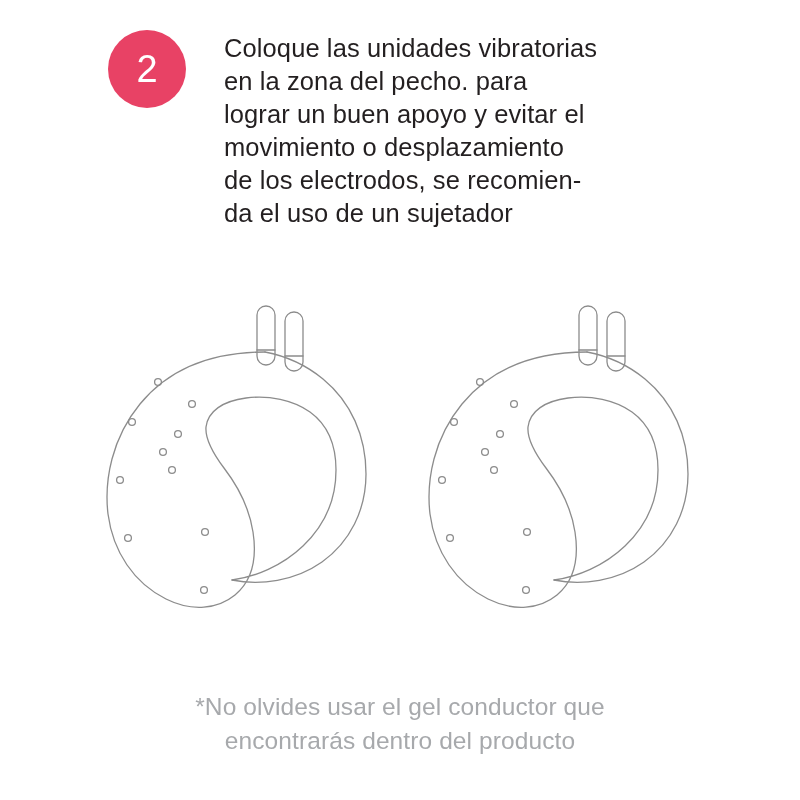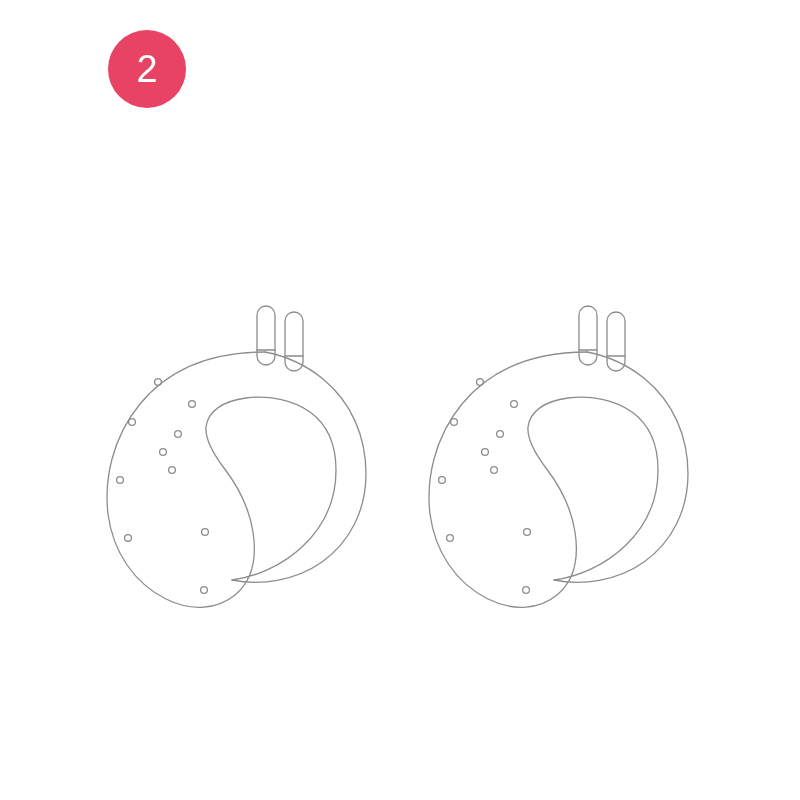--- a/index.html
+++ b/index.html
@@ -94,20 +94,26 @@
 </style>
 </head>
 <body>
 
 <div class="page">
 
   <div class="step-header">
     <div class="step-badge">
       <span>2</span>
     </div>
+    <div class="step-text">Coloque las unidades vibratorias
+en la zona del pecho. para
+lograr un buen apoyo y evitar el
+movimiento o desplazamiento
+de los electrodos, se recomien-
+da el uso de un sujetador</div>
   </div>
 
   <div class="illustration">
     <svg viewBox="0 0 680 360" xmlns="http://www.w3.org/2000/svg">
       <g fill="none" stroke="#8c8c8c" stroke-width="1.3" stroke-linecap="round" stroke-linejoin="round">
 
         <g>
 
           <path d="M205,52
                    C150,52 108,70 80,104
@@ -178,14 +184,16 @@
           <path d="M528,6 C533,6 537,10 537,15 L537,56 C537,61 533,65 528,65 C523,65 519,61 519,56 L519,15 C519,10 523,6 528,6 Z"></path>
           <path d="M556,12 C561,12 565,16 565,21 L565,62 C565,67 561,71 556,71 C551,71 547,67 547,62 L547,21 C547,16 551,12 556,12 Z"></path>
           <line x1="519" y1="50" x2="537" y2="50"></line>
           <line x1="547" y1="56" x2="565" y2="56"></line>
         </g>
 
       </g>
     </svg>
   </div>
 
+  <div class="footnote">*No olvides usar el gel conductor que
+encontrarás dentro del producto</div>
 
 </div>
 
 </body></html>

